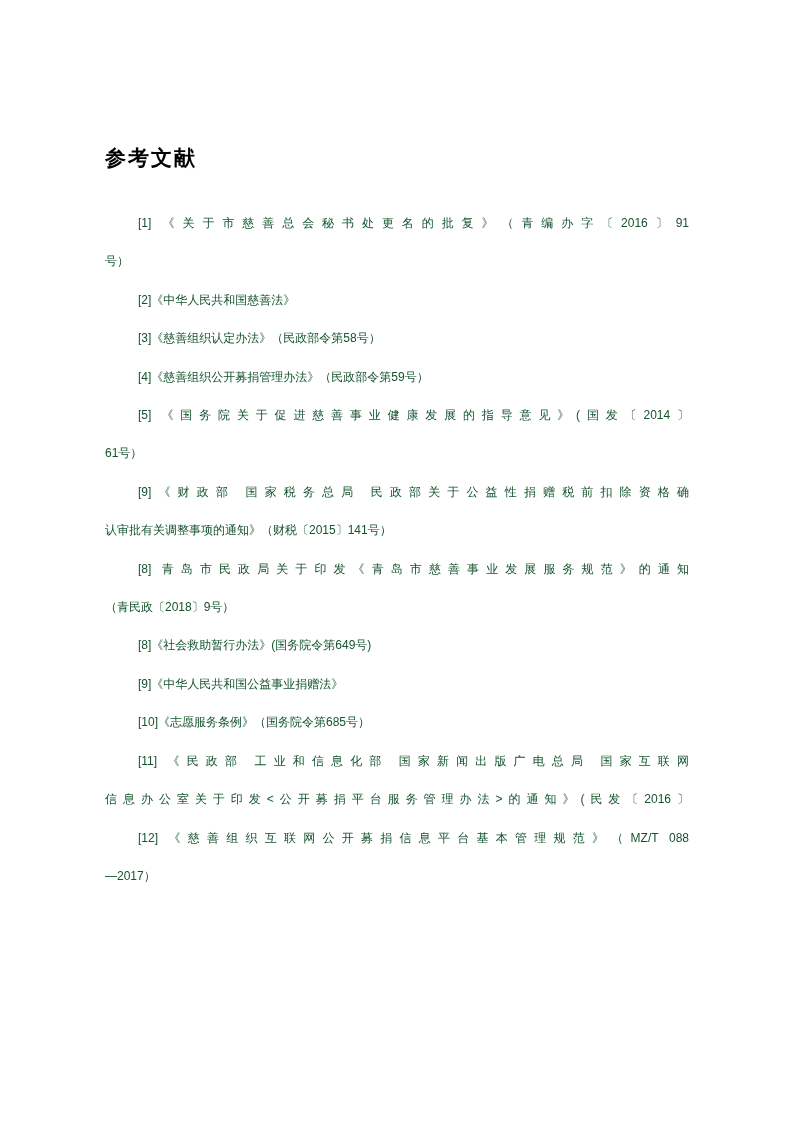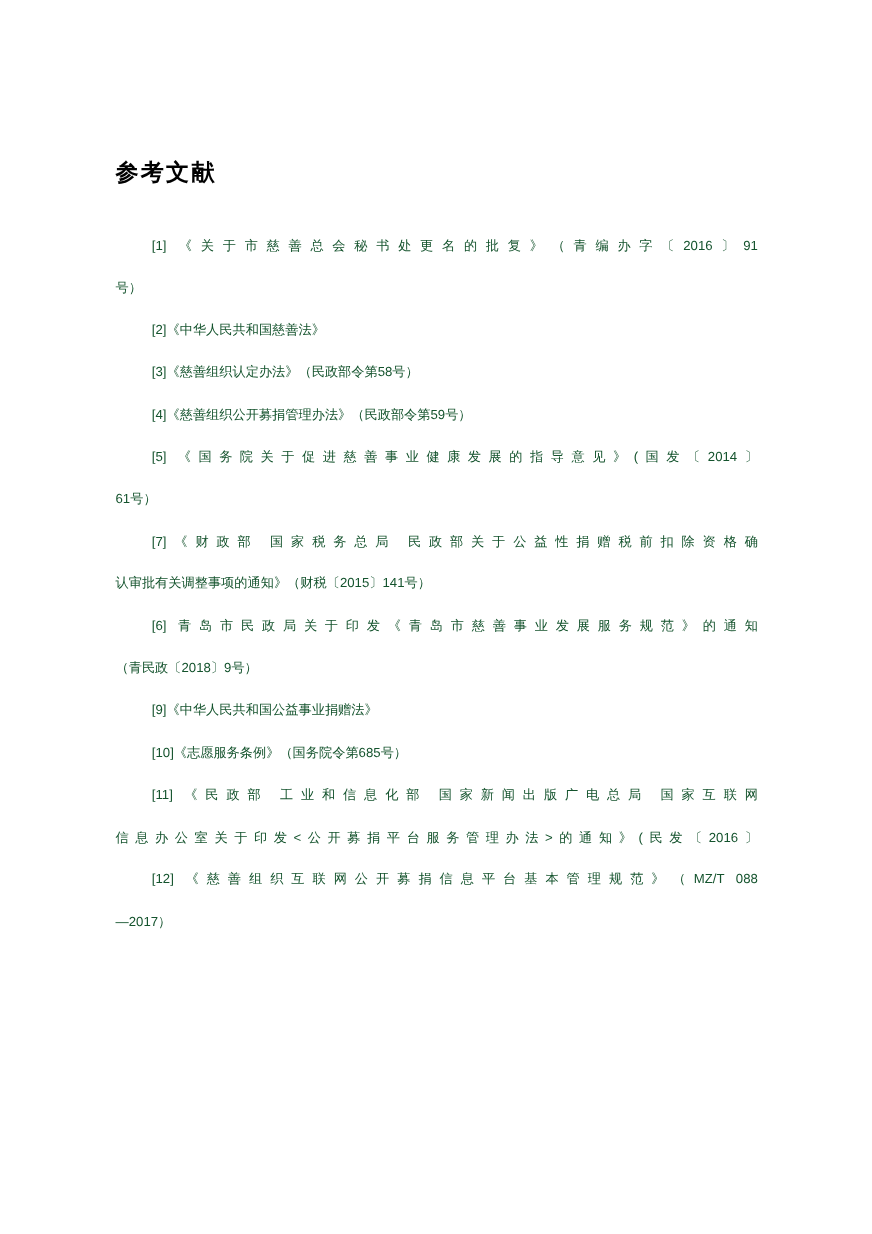--- a/index.html
+++ b/index.html
@@ -66,24 +66,25 @@
   <h1 class="doc-title">参考文献</h1>
 
   <div class="content">
       <div class="ref-line indent fill">[1] 《关于市慈善总会秘书处更名的批复》（青编办字〔2016〕91</div>
       <div class="ref-line">号）</div>
       <div class="ref-line indent">[2]《中华人民共和国慈善法》</div>
       <div class="ref-line indent">[3]《慈善组织认定办法》（民政部令第58号）</div>
       <div class="ref-line indent">[4]《慈善组织公开募捐管理办法》（民政部令第59号）</div>
       <div class="ref-line indent fill">[5] 《国务院关于促进慈善事业健康发展的指导意见》(国发〔2014〕</div>
       <div class="ref-line">61号）</div>
-      <div class="ref-line indent fill">[7]《财政部 国家税务总局 民政部关于公益性捐赠税前扣除资格确</div>
+      <div class="ref-line indent fill">[9]《财政部 国家税务总局 民政部关于公益性捐赠税前扣除资格确</div>
       <div class="ref-line">认审批有关调整事项的通知》（财税〔2015〕141号）</div>
-      <div class="ref-line indent fill">[6] 青岛市民政局关于印发《青岛市慈善事业发展服务规范》的通知</div>
+      <div class="ref-line indent fill">[8] 青岛市民政局关于印发《青岛市慈善事业发展服务规范》的通知</div>
       <div class="ref-line">（青民政〔2018〕9号）</div>
+      <div class="ref-line indent">[8]《社会救助暂行办法》(国务院令第649号)</div>
       <div class="ref-line indent">[9]《中华人民共和国公益事业捐赠法》</div>
       <div class="ref-line indent">[10]《志愿服务条例》（国务院令第685号）</div>
       <div class="ref-line indent fill">[11] 《民政部 工业和信息化部 国家新闻出版广电总局 国家互联网</div>
       <div class="ref-line fill">信息办公室关于印发&lt;公开募捐平台服务管理办法&gt;的通知》(民发〔2016〕</div>
       <div class="ref-line indent fill">[12] 《慈善组织互联网公开募捐信息平台基本管理规范》（MZ/T 088</div>
       <div class="ref-line">—2017）</div>
     </div>
 
   <div class="page-number">33</div>
 </div>

